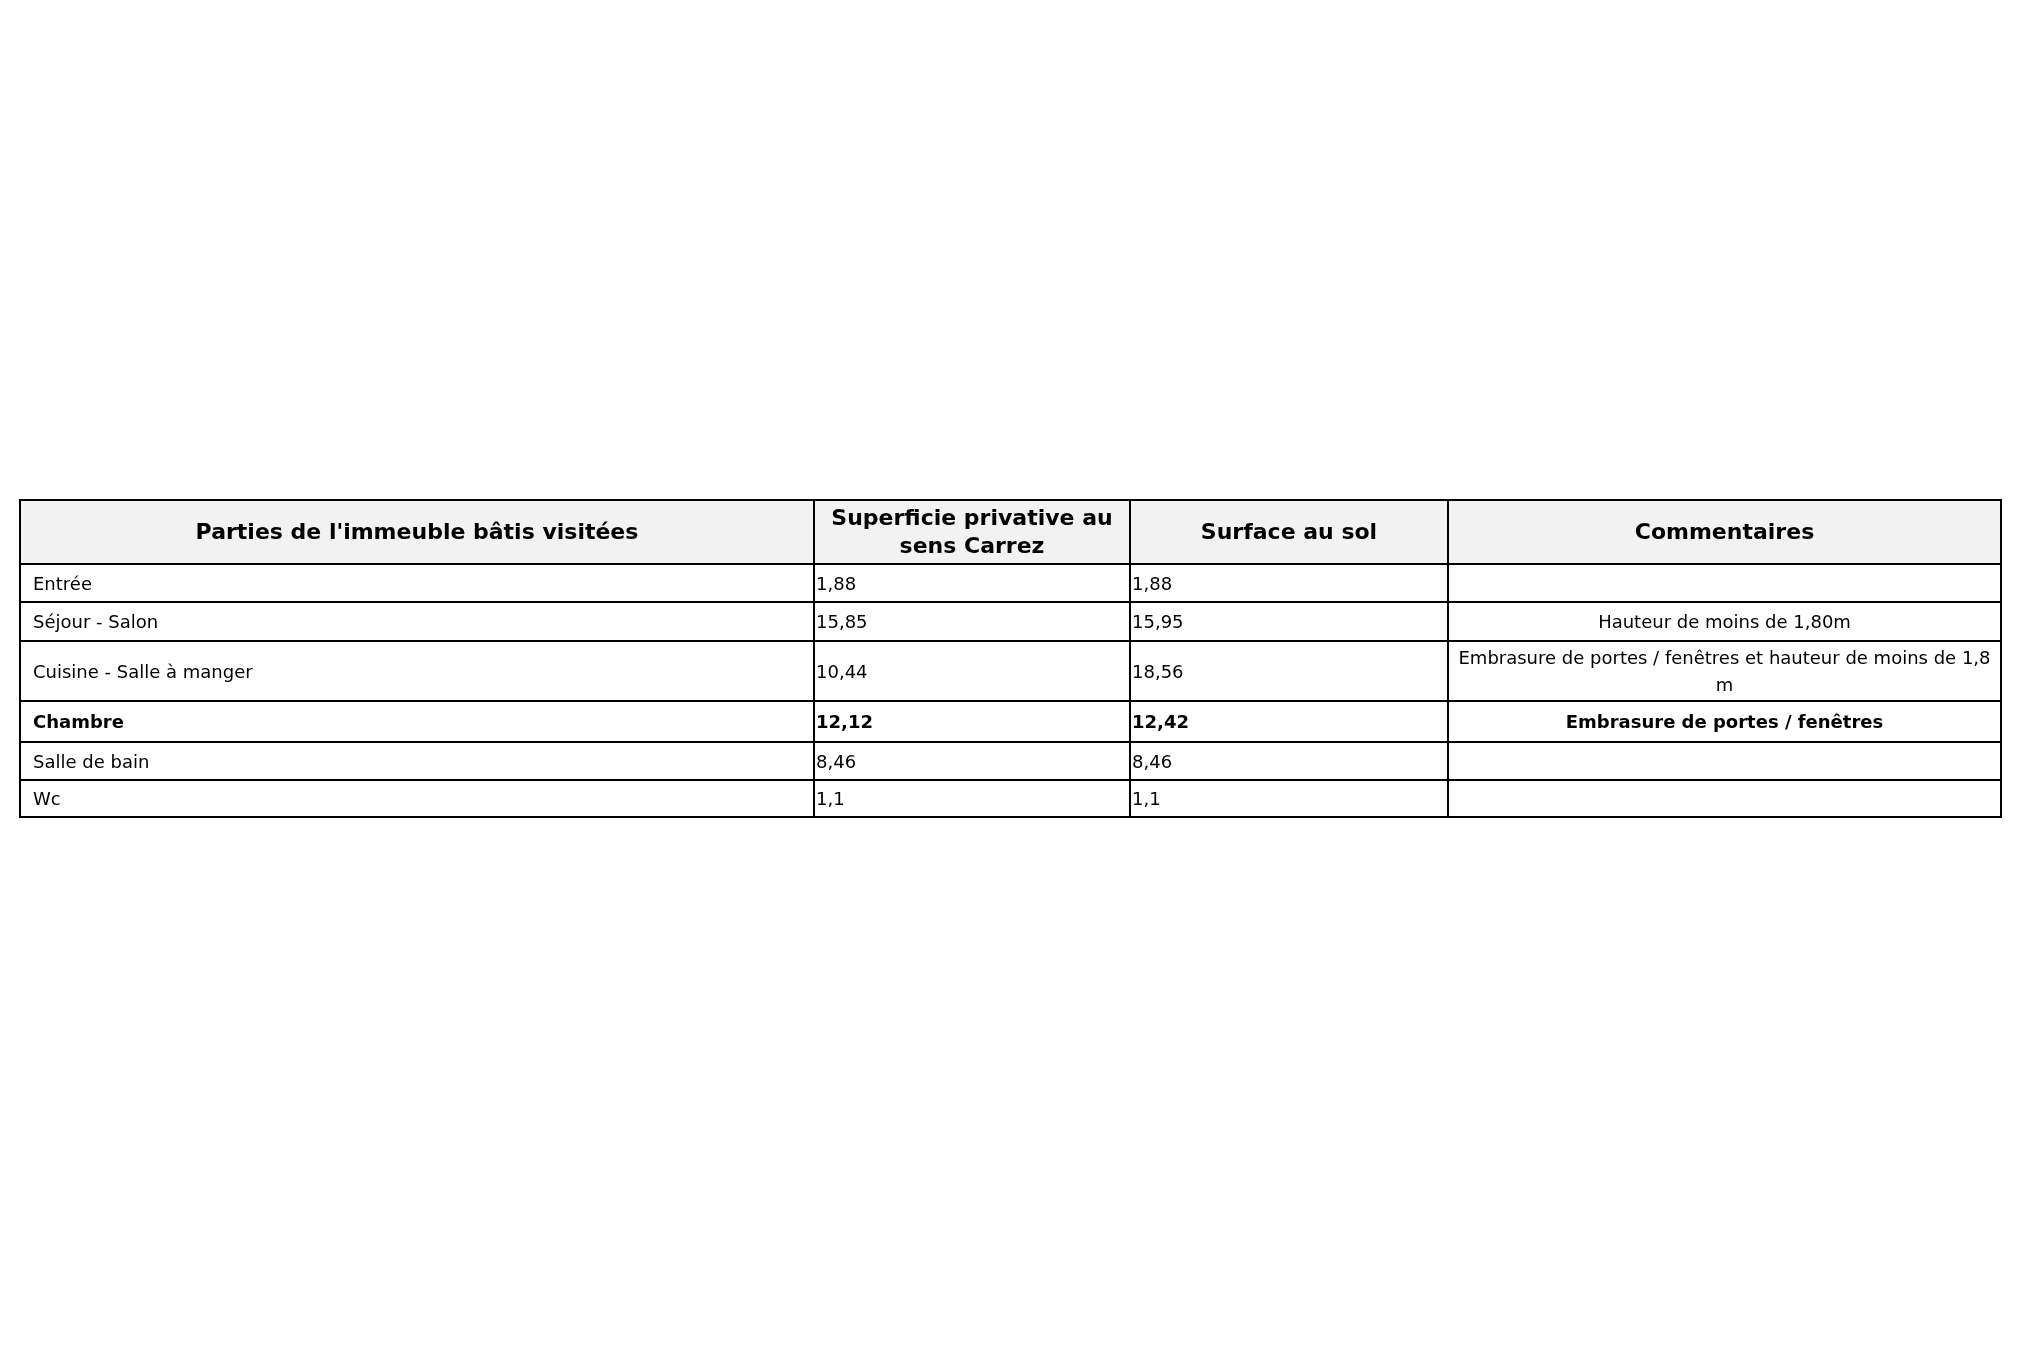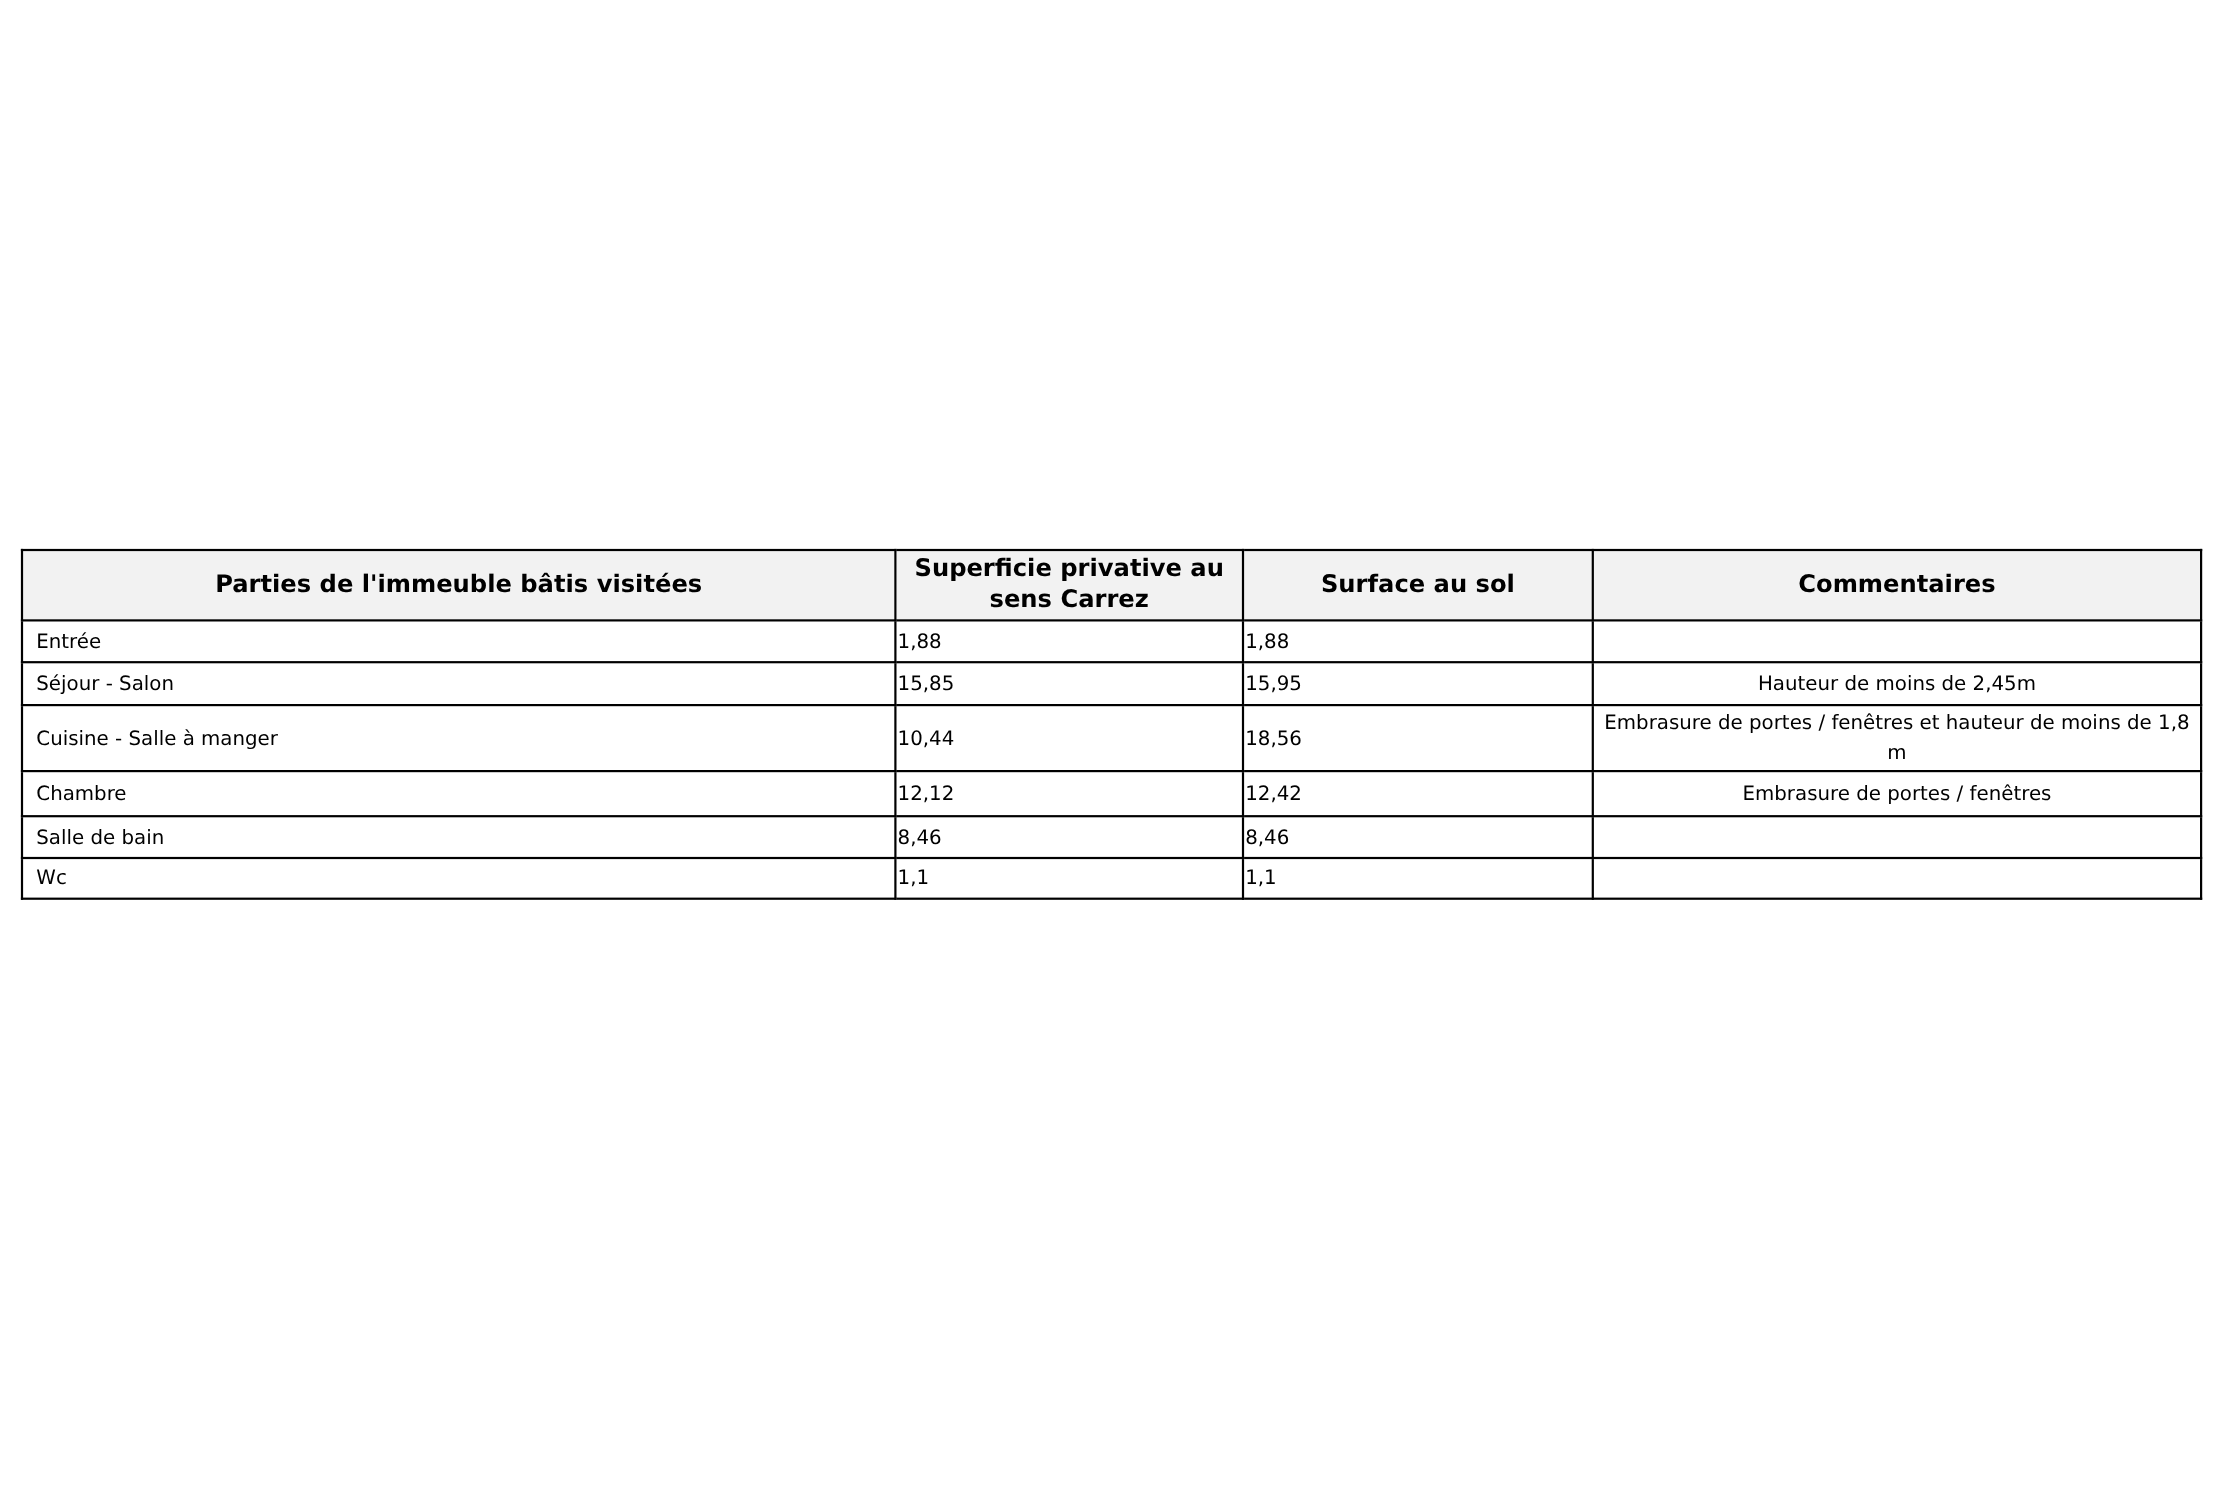--- a/index.html
+++ b/index.html
@@ -41,21 +41,21 @@
   .cell-room {
     text-align: left;
     padding-left: 12px !important;
     padding-right: 8px !important;
   }
   .cell-num { }
   .cell-comment { text-align: center; }
   .row-h38 { height: 38px; }
   .row-h39 { height: 39px; }
   .row-h61 { height: 49px; }
-  .row-h41 { height: 41px; }
+  .row-h41 { height: 41px; font-weight: bold; }
   .row-h37 { height: 37px; margin-left: 28px; }
 </style>
 </head>
 <body>
 
 <table class="doc-table">
   <colgroup>
     <col style="width:794px">
     <col style="width:316px">
     <col style="width:318px">
@@ -73,21 +73,21 @@
     <tr class="row-h38">
       <td class="cell-room">Entrée</td>
       <td class="cell-num">1,88</td>
       <td class="cell-num">1,88</td>
       <td class="cell-comment"></td>
     </tr>
     <tr class="row-h39">
       <td class="cell-room">Séjour - Salon</td>
       <td class="cell-num">15,85</td>
       <td class="cell-num">15,95</td>
-      <td class="cell-comment">Hauteur de moins de 2,45m</td>
+      <td class="cell-comment">Hauteur de moins de 1,80m</td>
     </tr>
     <tr class="row-h61">
       <td class="cell-room">Cuisine - Salle à manger</td>
       <td class="cell-num">10,44</td>
       <td class="cell-num">18,56</td>
       <td class="cell-comment">Embrasure de portes / fenêtres et hauteur de moins de 1,8 m</td>
     </tr>
     <tr class="row-h41">
       <td class="cell-room">Chambre</td>
       <td class="cell-num">12,12</td>

